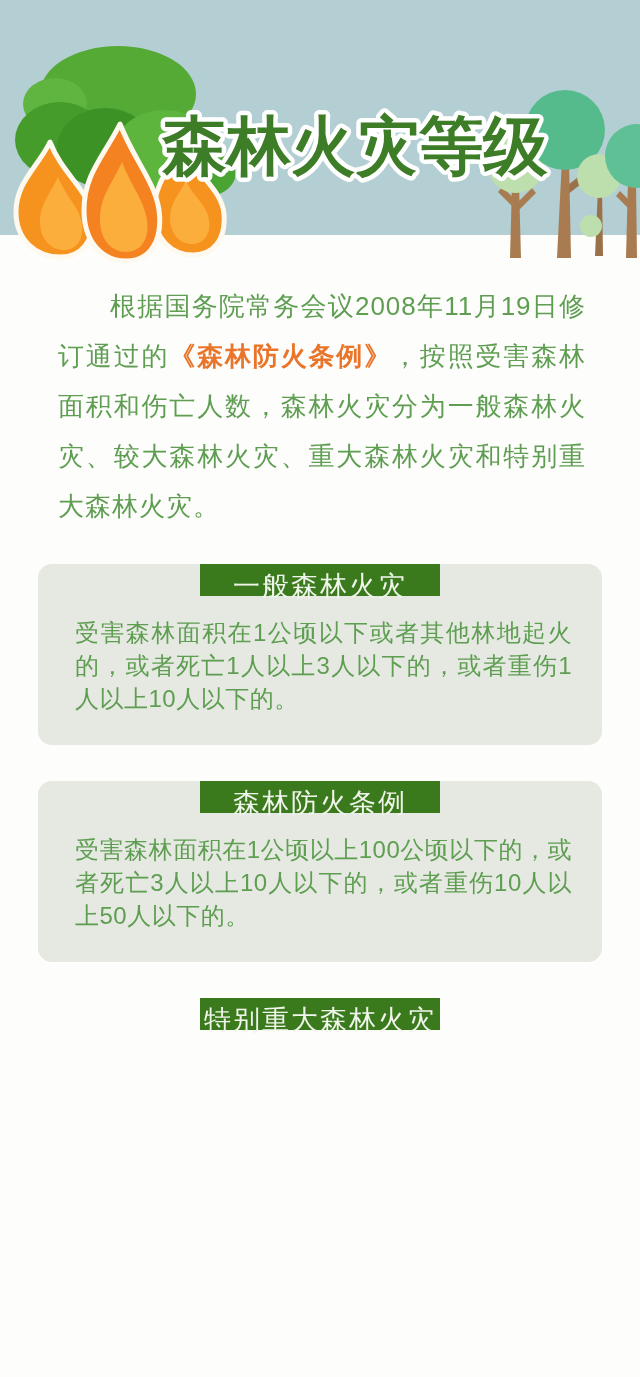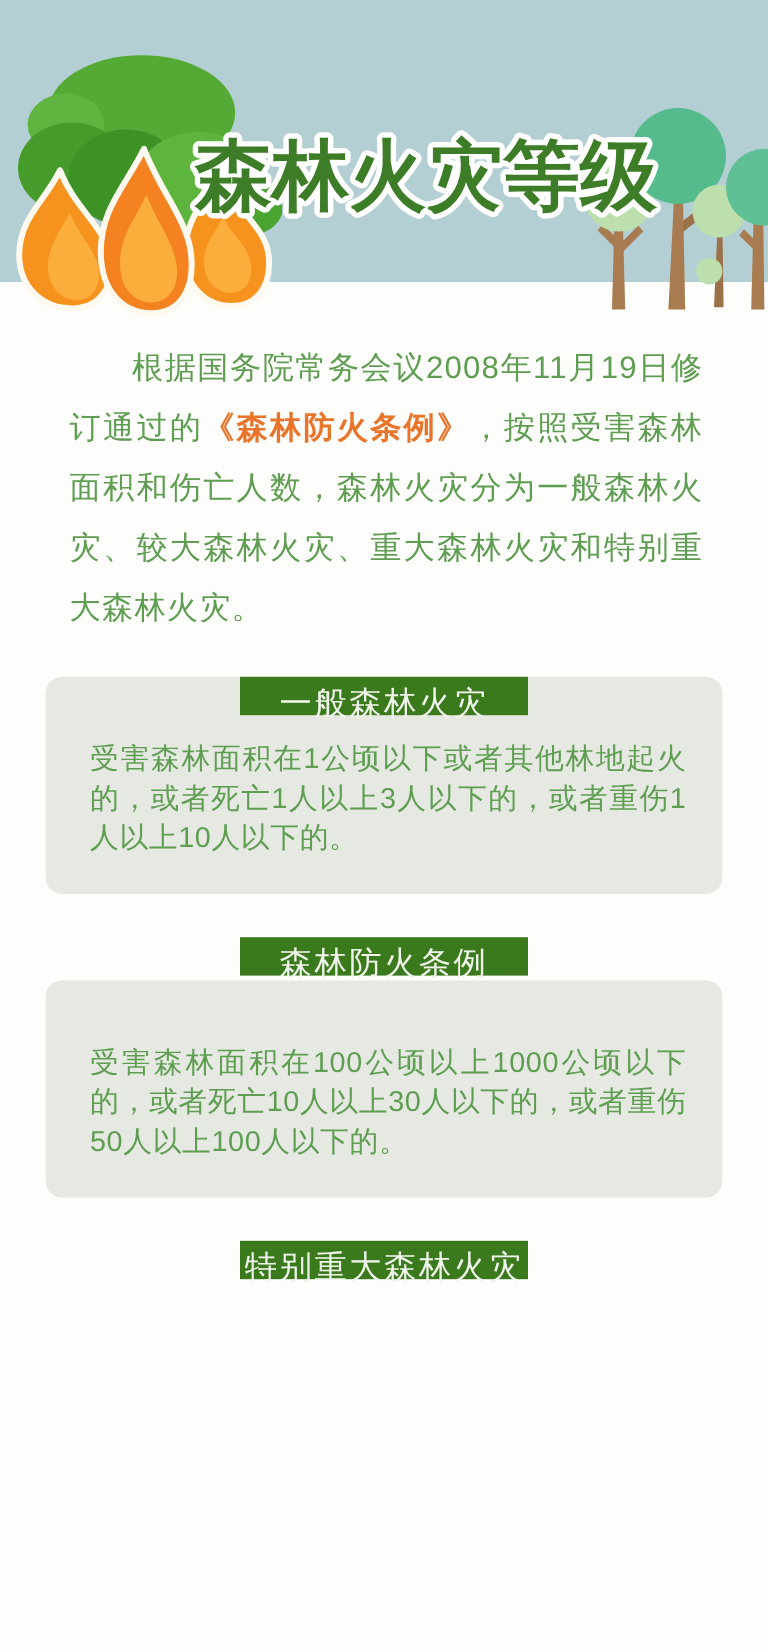--- a/index.html
+++ b/index.html
@@ -123,25 +123,25 @@
 
   <section class="level first">
     <div class="badge">一般森林火灾</div>
     <div class="card">
       <p class="card-text">受害森林面积在1公顷以下或者其他林地起火的，或者死亡1人以上3人以下的，或者重伤1人以上10人以下的。</p>
     </div>
   </section>
 
   <section class="level">
     <div class="badge">森林防火条例</div>
+    <div class="card">
+      <p class="card-text">受害森林面积在1公顷以上100公顷以下的，或者死亡3人以上10人以下的，或者重伤10人以上50人以下的。</p>
+    </div>
   </section>
 
   <section class="level">
-    <div class="card">
-      <p class="card-text">受害森林面积在100公顷以上1000公顷以下的，或者死亡10人以上30人以下的，或者重伤50人以上100人以下的。</p>
-    </div>
   </section>
 
   <section class="level">
     <div class="badge">特别重大森林火灾</div>
   </section>
 
 </div>
 
 </body></html>

